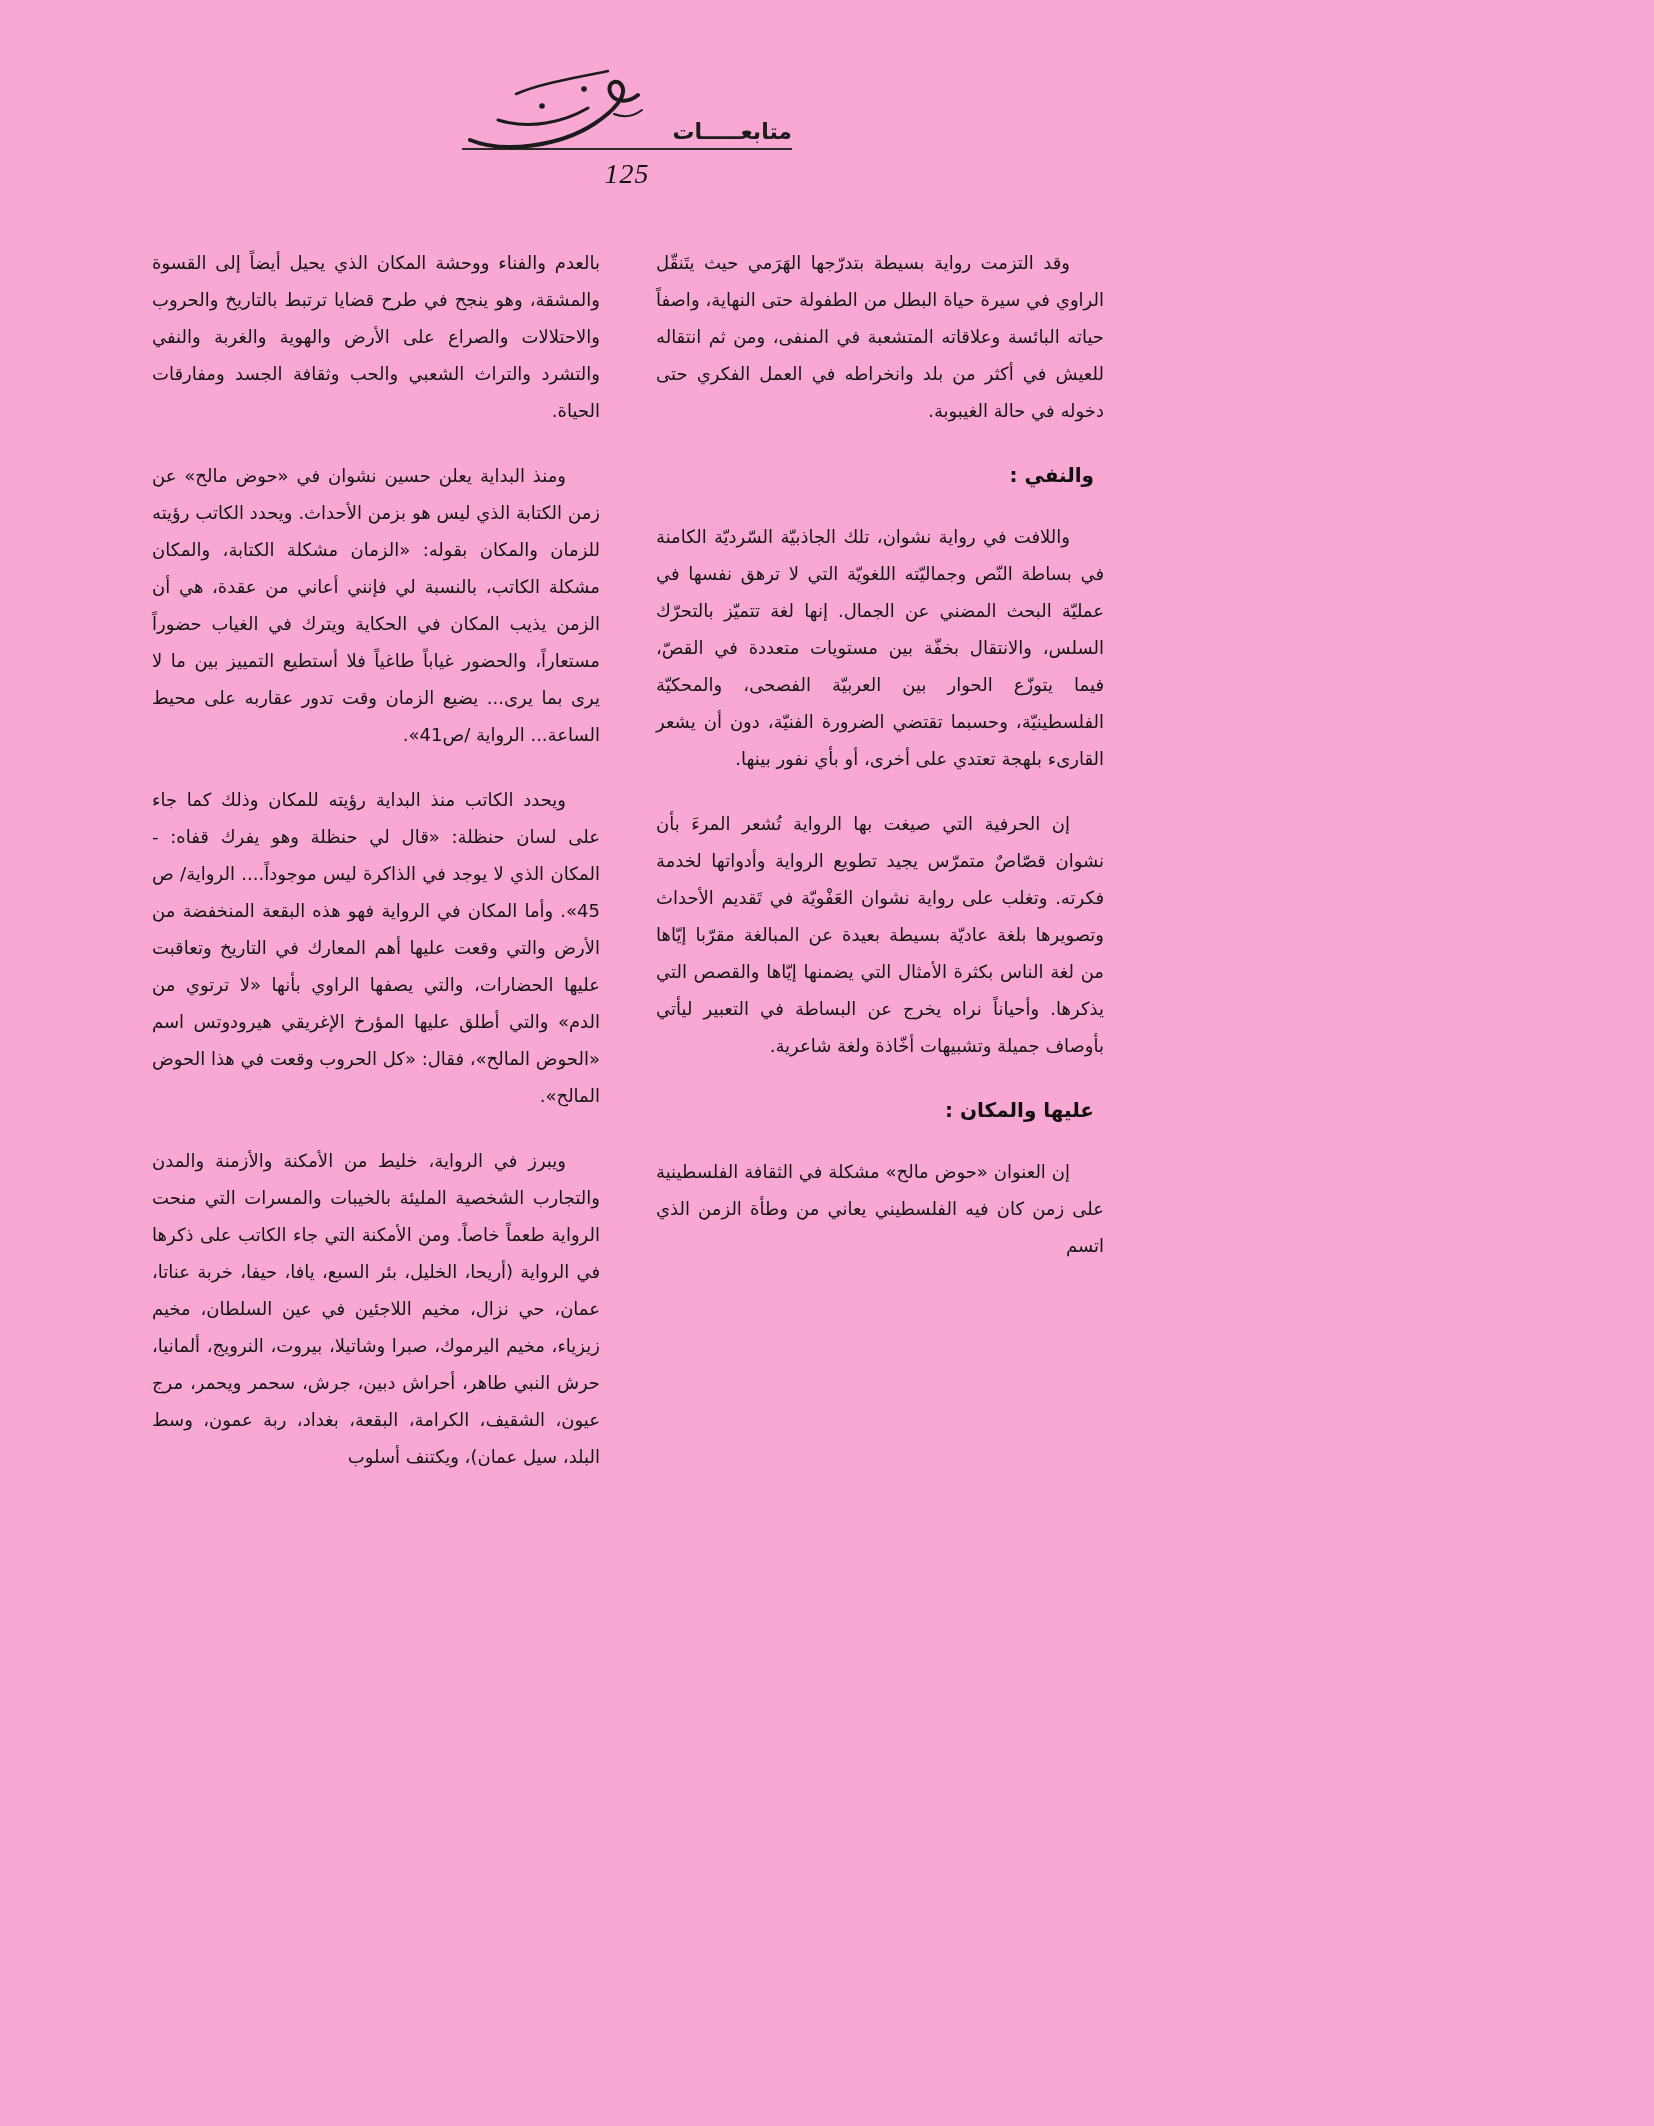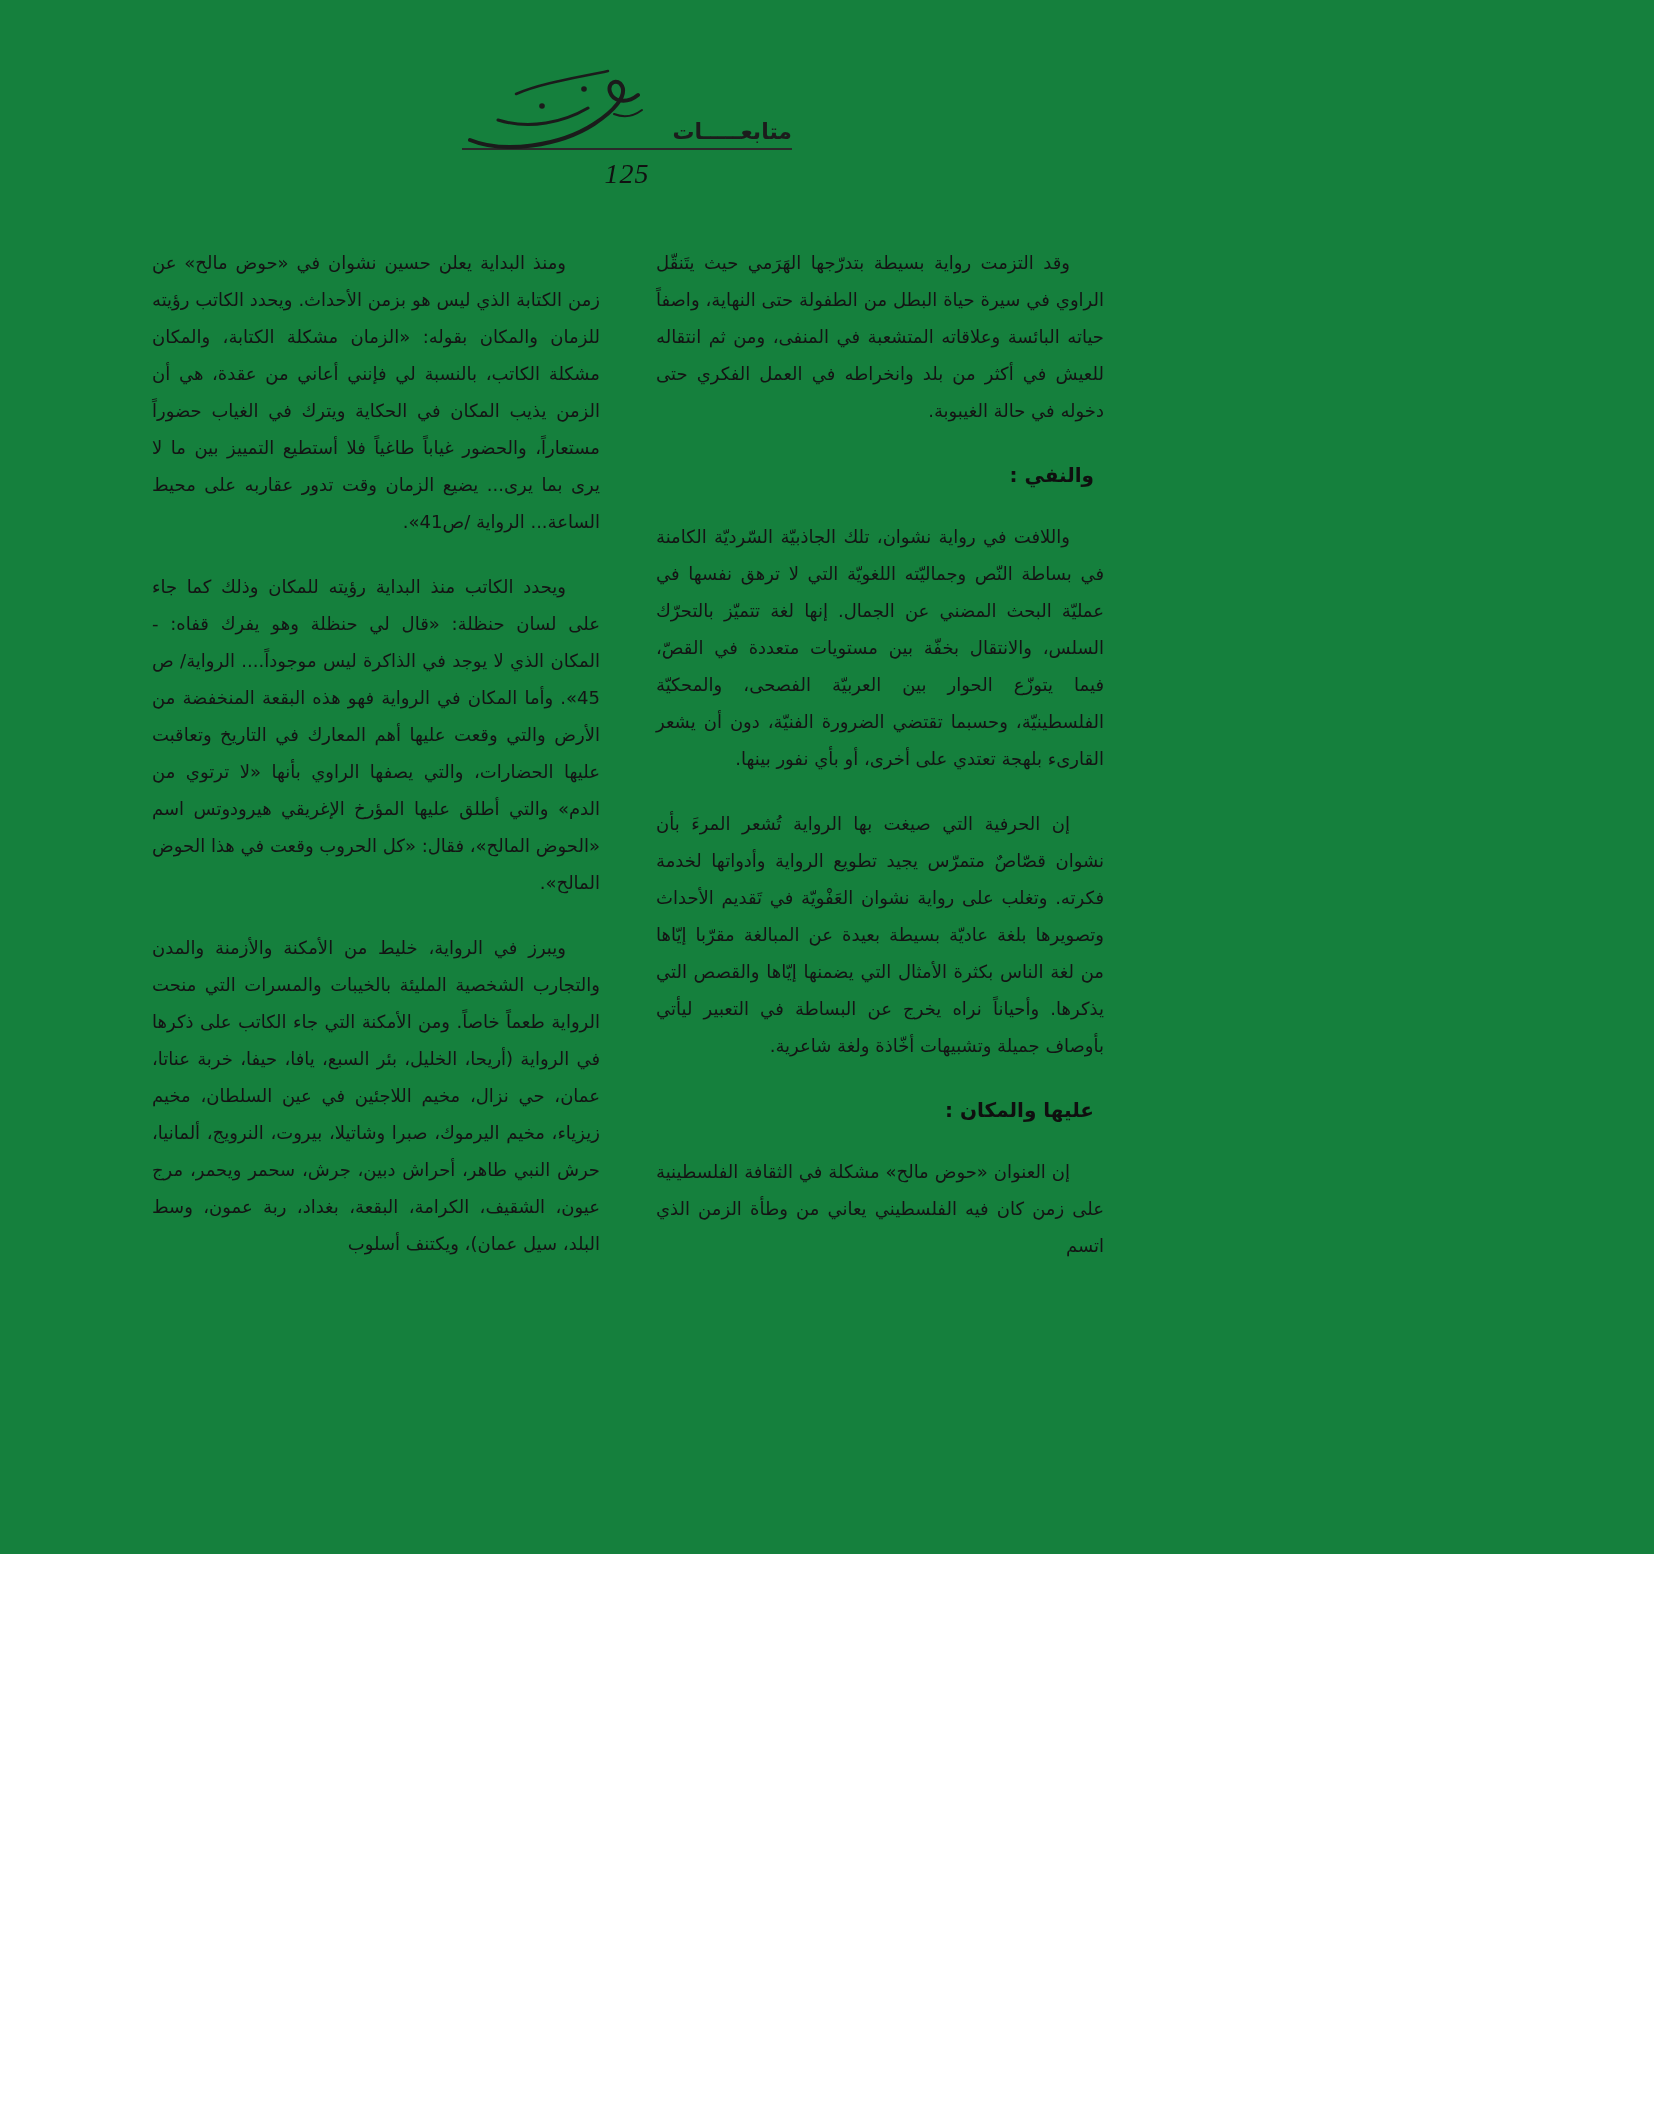--- a/index.html
+++ b/index.html
@@ -3,22 +3,22 @@
 <meta charset="utf-8">
 <style>
   html, body {
     margin: 0;
     padding: 0;
     background: #ffffff;
   }
   .page {
     position: relative;
     width: 1654px;
-    height: 1554px;
-    background: #15803d;
+    height: 2126px;
+    background: #f9a8d4;
     color: #161616;
     font-family: "DejaVu Sans", sans-serif;
     overflow: hidden;
     margin-left: 20px;
   }
 
   
   .masthead-wrap {
     position: absolute;
     top: 62px;
@@ -122,20 +122,21 @@
       <section class="col">
         <p>وقد التزمت رواية بسيطة بتدرّجها الهَرَمي حيث يتَنقّل الراوي في سيرة حياة البطل من الطفولة حتى النهاية، واصفاً حياته البائسة وعلاقاته المتشعبة في المنفى، ومن ثم انتقاله للعيش في أكثر من بلد وانخراطه في العمل الفكري حتى دخوله في حالة الغيبوبة.</p>
         <h3>والنفي :</h3>
         <p>واللافت في رواية نشوان، تلك الجاذبيّة السّرديّة الكامنة في بساطة النّص وجماليّته اللغويّة التي لا ترهق نفسها في عمليّة البحث المضني عن الجمال. إنها لغة تتميّز بالتحرّك السلس، والانتقال بخفّة بين مستويات متعددة في القصّ، فيما يتوزّع الحوار بين العربيّة الفصحى، والمحكيّة الفلسطينيّة، وحسبما تقتضي الضرورة الفنيّة، دون أن يشعر القارىء بلهجة تعتدي على أخرى، أو بأي نفور بينها.</p>
         <p>إن الحرفية التي صيغت بها الرواية تُشعر المرءَ بأن نشوان قصّاصٌ متمرّس يجيد تطويع الرواية وأدواتها لخدمة فكرته. وتغلب على رواية نشوان العَفْويّة في تَقديم الأحداث وتصويرها بلغة عاديّة بسيطة بعيدة عن المبالغة مقرّبا إيّاها من لغة الناس بكثرة الأمثال التي يضمنها إيّاها والقصص التي يذكرها. وأحياناً نراه يخرج عن البساطة في التعبير ليأتي بأوصاف جميلة وتشبيهات أخّاذة ولغة شاعرية.</p>
         <h3>عليها والمكان :</h3>
         <p>إن العنوان «حوض مالح» مشكلة في الثقافة الفلسطينية على زمن كان فيه الفلسطيني يعاني من وطأة الزمن الذي اتسم</p>
       </section>
 
       <section class="col">
+        <p class="no-indent">بالعدم والفناء ووحشة المكان الذي يحيل أيضاً إلى القسوة والمشقة، وهو ينجح في طرح قضايا ترتبط بالتاريخ والحروب والاحتلالات والصراع على الأرض والهوية والغربة والنفي والتشرد والتراث الشعبي والحب وثقافة الجسد ومفارقات الحياة.</p>
         <p>ومنذ البداية يعلن حسين نشوان في «حوض مالح» عن زمن الكتابة الذي ليس هو بزمن الأحداث. ويحدد الكاتب رؤيته للزمان والمكان بقوله: «الزمان مشكلة الكتابة، والمكان مشكلة الكاتب، بالنسبة لي فإنني أعاني من عقدة، هي أن الزمن يذيب المكان في الحكاية ويترك في الغياب حضوراً مستعاراً، والحضور غياباً طاغياً فلا أستطيع التمييز بين ما لا يرى بما يرى... يضيع الزمان وقت تدور عقاربه على محيط الساعة... الرواية /ص41».</p>
         <p>ويحدد الكاتب منذ البداية رؤيته للمكان وذلك كما جاء على لسان حنظلة: «قال لي حنظلة وهو يفرك قفاه: - المكان الذي لا يوجد في الذاكرة ليس موجوداً.... الرواية/ ص 45». وأما المكان في الرواية فهو هذه البقعة المنخفضة من الأرض والتي وقعت عليها أهم المعارك في التاريخ وتعاقبت عليها الحضارات، والتي يصفها الراوي بأنها «لا ترتوي من الدم» والتي أطلق عليها المؤرخ الإغريقي هيرودوتس اسم «الحوض المالح»، فقال: «كل الحروب وقعت في هذا الحوض المالح».</p>
         <p>ويبرز في الرواية، خليط من الأمكنة والأزمنة والمدن والتجارب الشخصية المليئة بالخيبات والمسرات التي منحت الرواية طعماً خاصاً. ومن الأمكنة التي جاء الكاتب على ذكرها في الرواية (أريحا، الخليل، بئر السبع، يافا، حيفا، خربة عناتا، عمان، حي نزال، مخيم اللاجئين في عين السلطان، مخيم زيزياء، مخيم اليرموك، صبرا وشاتيلا، بيروت، النرويج، ألمانيا، حرش النبي طاهر، أحراش دبين، جرش، سحمر ويحمر، مرج عيون، الشقيف، الكرامة، البقعة، بغداد، ربة عمون، وسط البلد، سيل عمان)، ويكتنف أسلوب</p>
       </section>
 
     </div>
   </div>
 
 </div>
 

